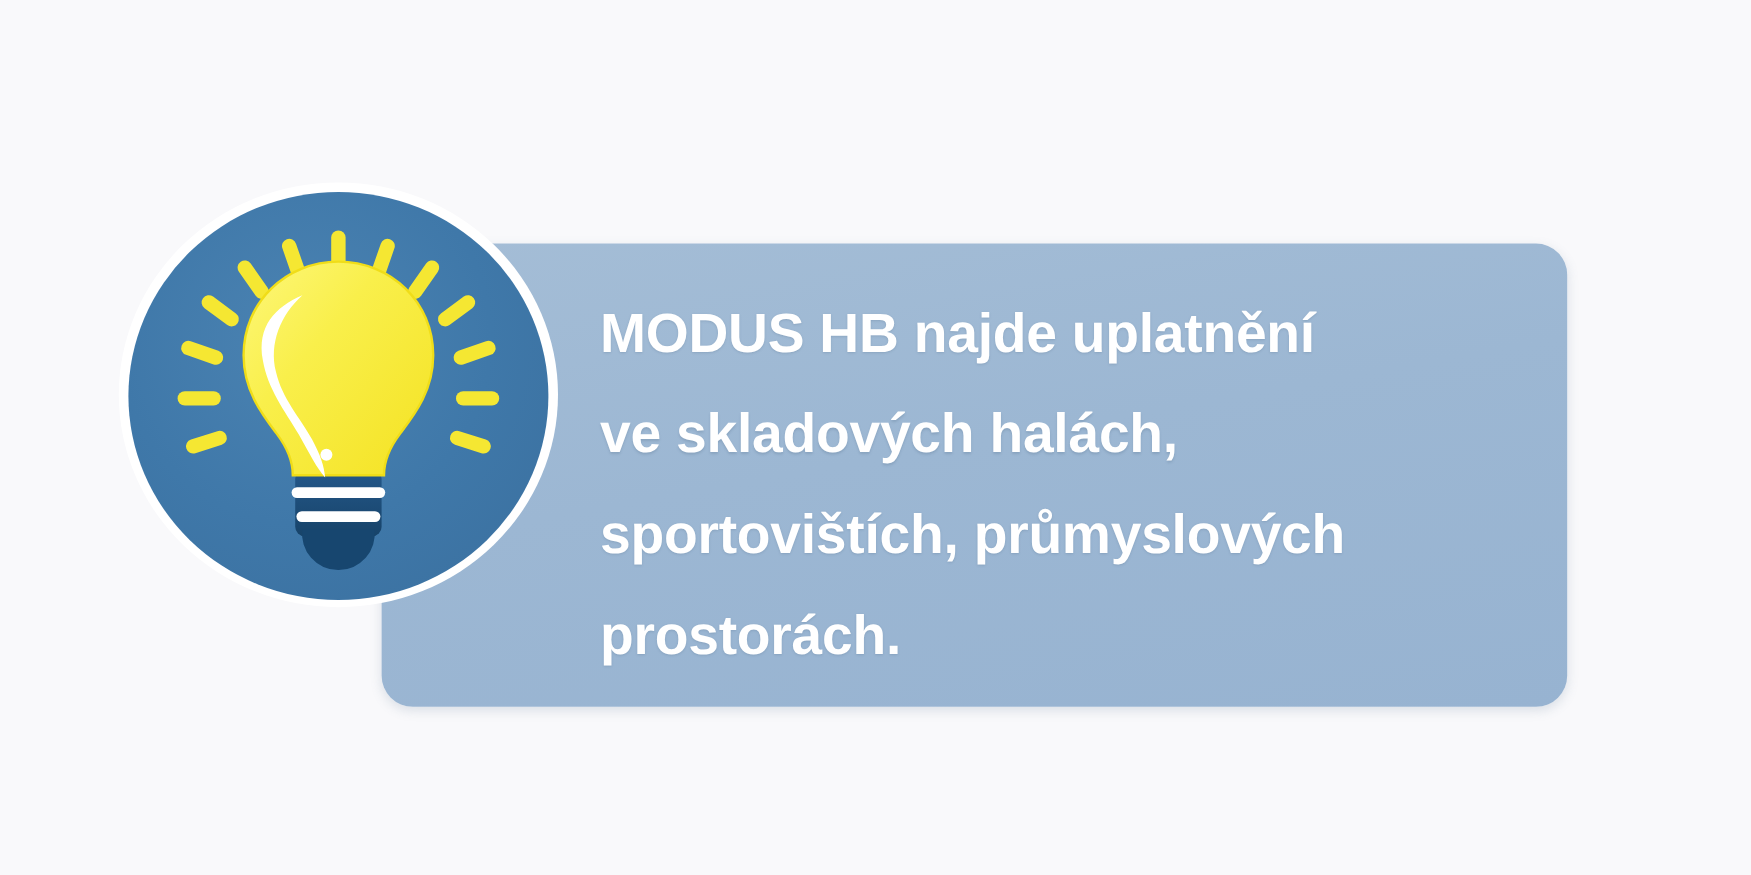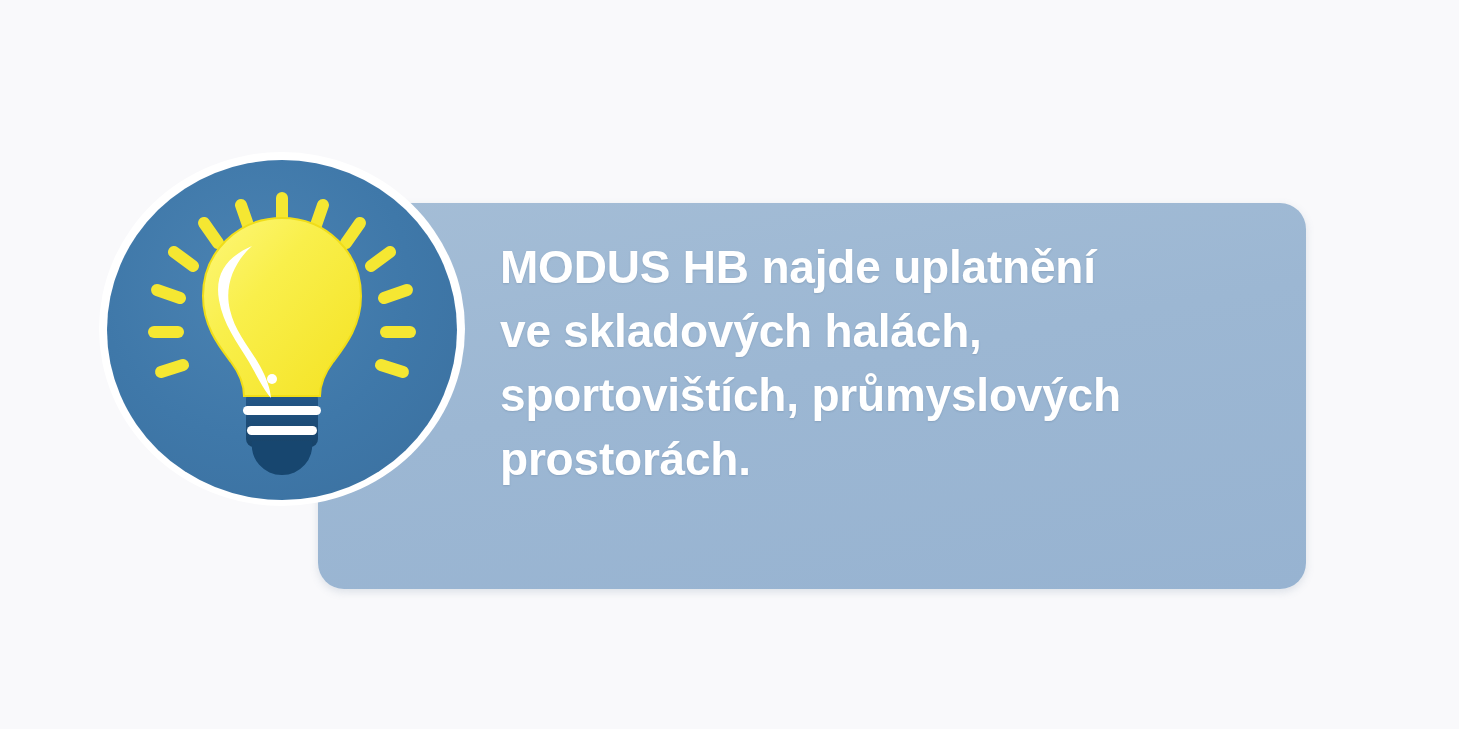--- a/index.html
+++ b/index.html
@@ -35,21 +35,21 @@
 
   .callout-text {
     position: absolute;
     left: 182px;
     top: 32px;
     width: 780px;
     color: #ffffff;
     font-family: "Liberation Sans", sans-serif;
     font-size: 46px;
     font-weight: bold;
-    line-height: 64px;
+    line-height: 84px;
     letter-spacing: -0.2px;
     text-shadow: 0 1px 2px rgba(70, 95, 125, 0.22);
     white-space: pre-line;
   }
 
   
   .icon-badge {
     position: absolute;
     left: 99px;
     top: 152px;

